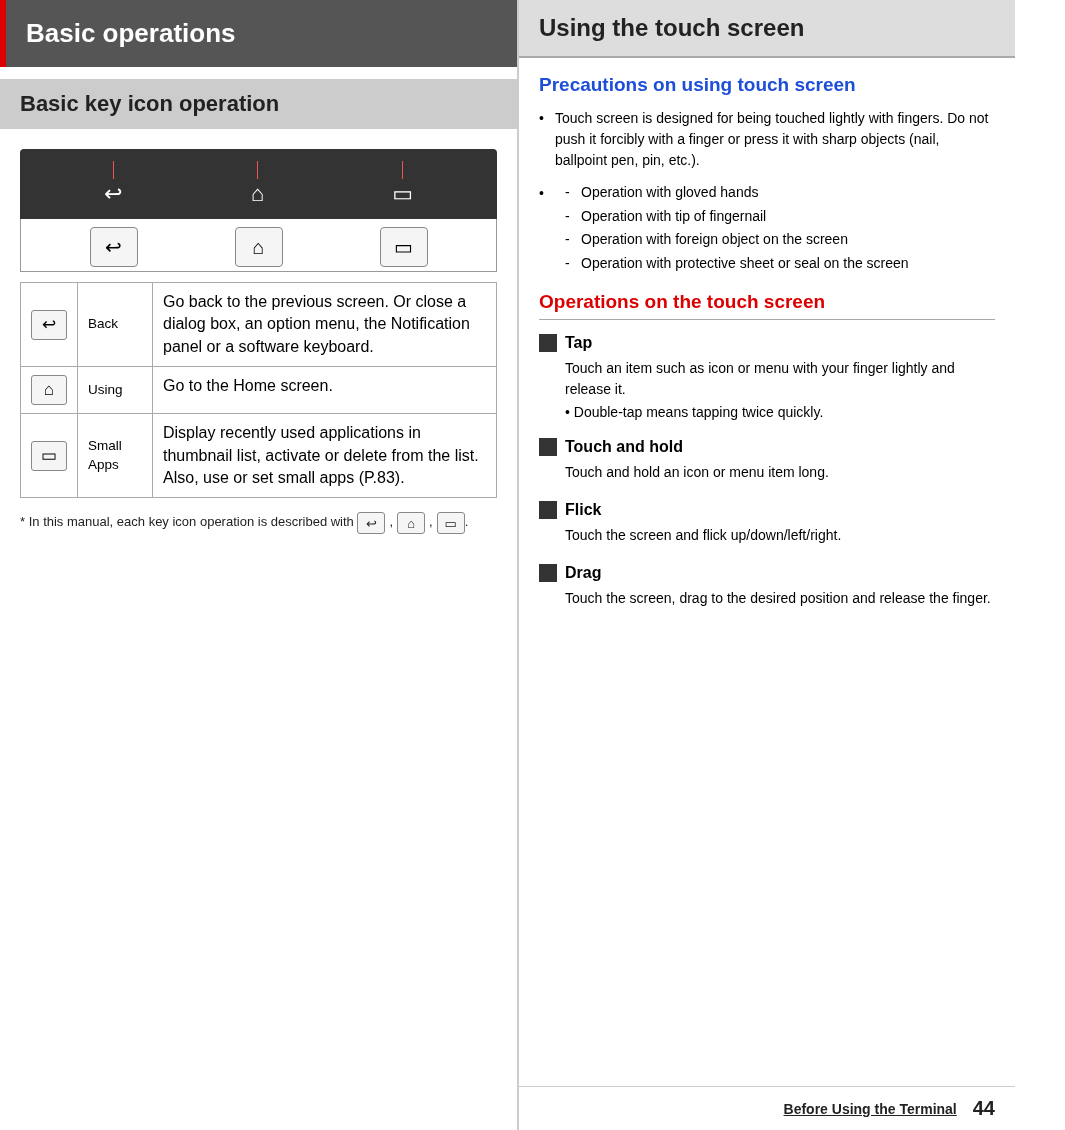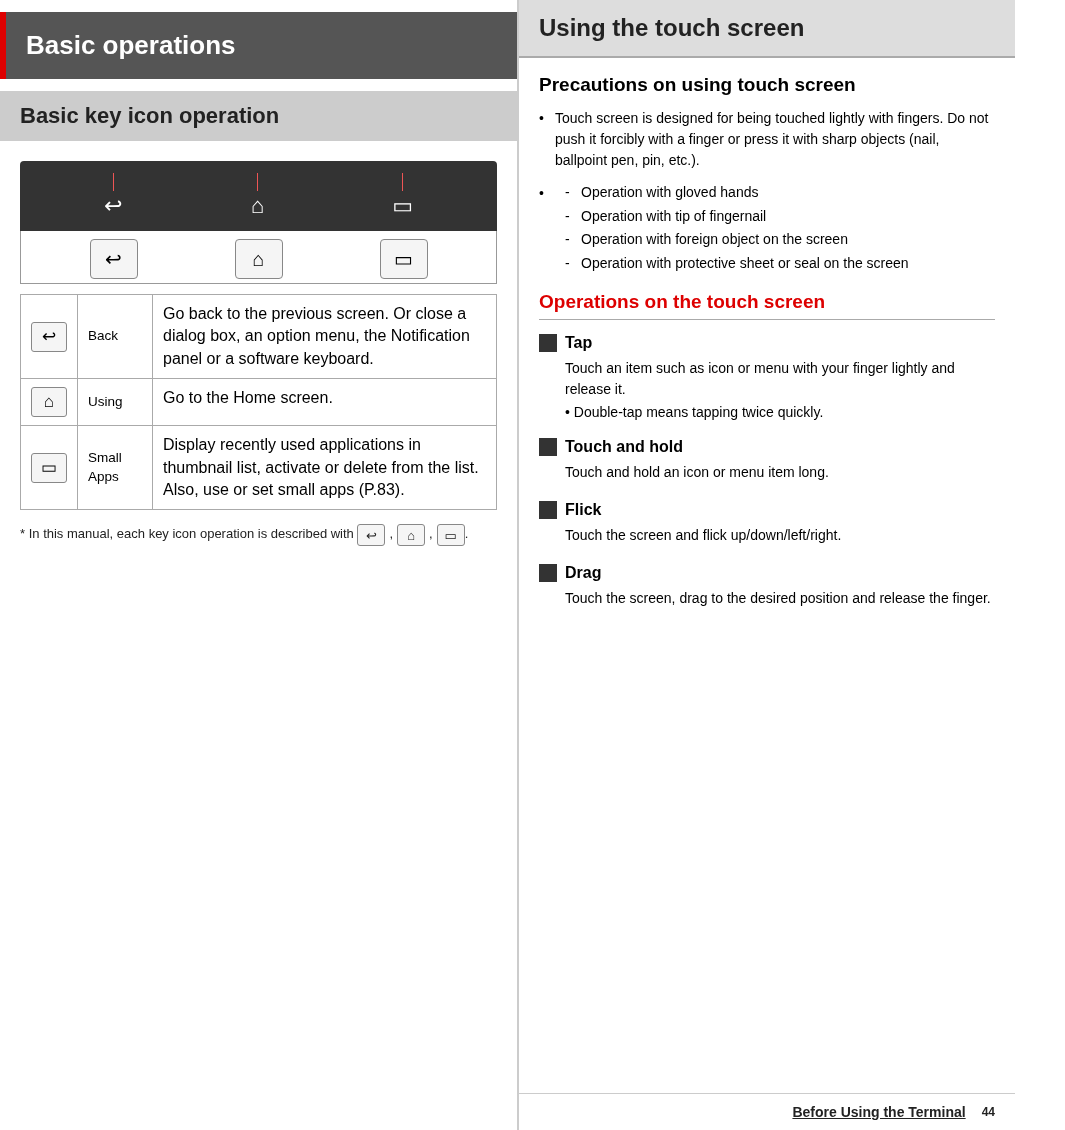--- a/index.html
+++ b/index.html
@@ -25,21 +25,20 @@
 
     .section-header-main {
       background: #555;
       color: #fff;
       font-size: 26px;
       font-weight: bold;
       padding: 18px 20px;
       display: flex;
       align-items: center;
       border-left: 6px solid #d00;
-      margin-top: 12px;
     }
 
     .sub-header {
       background: #ccc;
       color: #222;
       font-size: 22px;
       font-weight: bold;
       padding: 12px 20px;
       margin-top: 12px;
     }
@@ -184,21 +183,21 @@
       padding: 14px 20px;
       border-bottom: 2px solid #aaa;
     }
 
     .right-content {
       padding: 16px 20px;
       flex: 1;
     }
 
     .right-subtitle {
-      color: #000000;
+      color: #1d4ed8;
       font-size: 19px;
       font-weight: bold;
       margin-bottom: 12px;
     }
 
     .bullet-list {
       list-style: none;
       padding: 0;
       margin-bottom: 18px;
     }
@@ -293,21 +292,21 @@
     }
 
     .footer-link {
       font-weight: bold;
       text-decoration: underline;
       font-size: 14px;
       color: #222;
     }
 
     .footer-page {
-      font-size: 12px;
+      font-size: 20px;
       font-weight: bold;
       color: #222;
       text-align: center;
     }
   </style>
 </head>
 <body>
 
 <div class="left-column">
 

